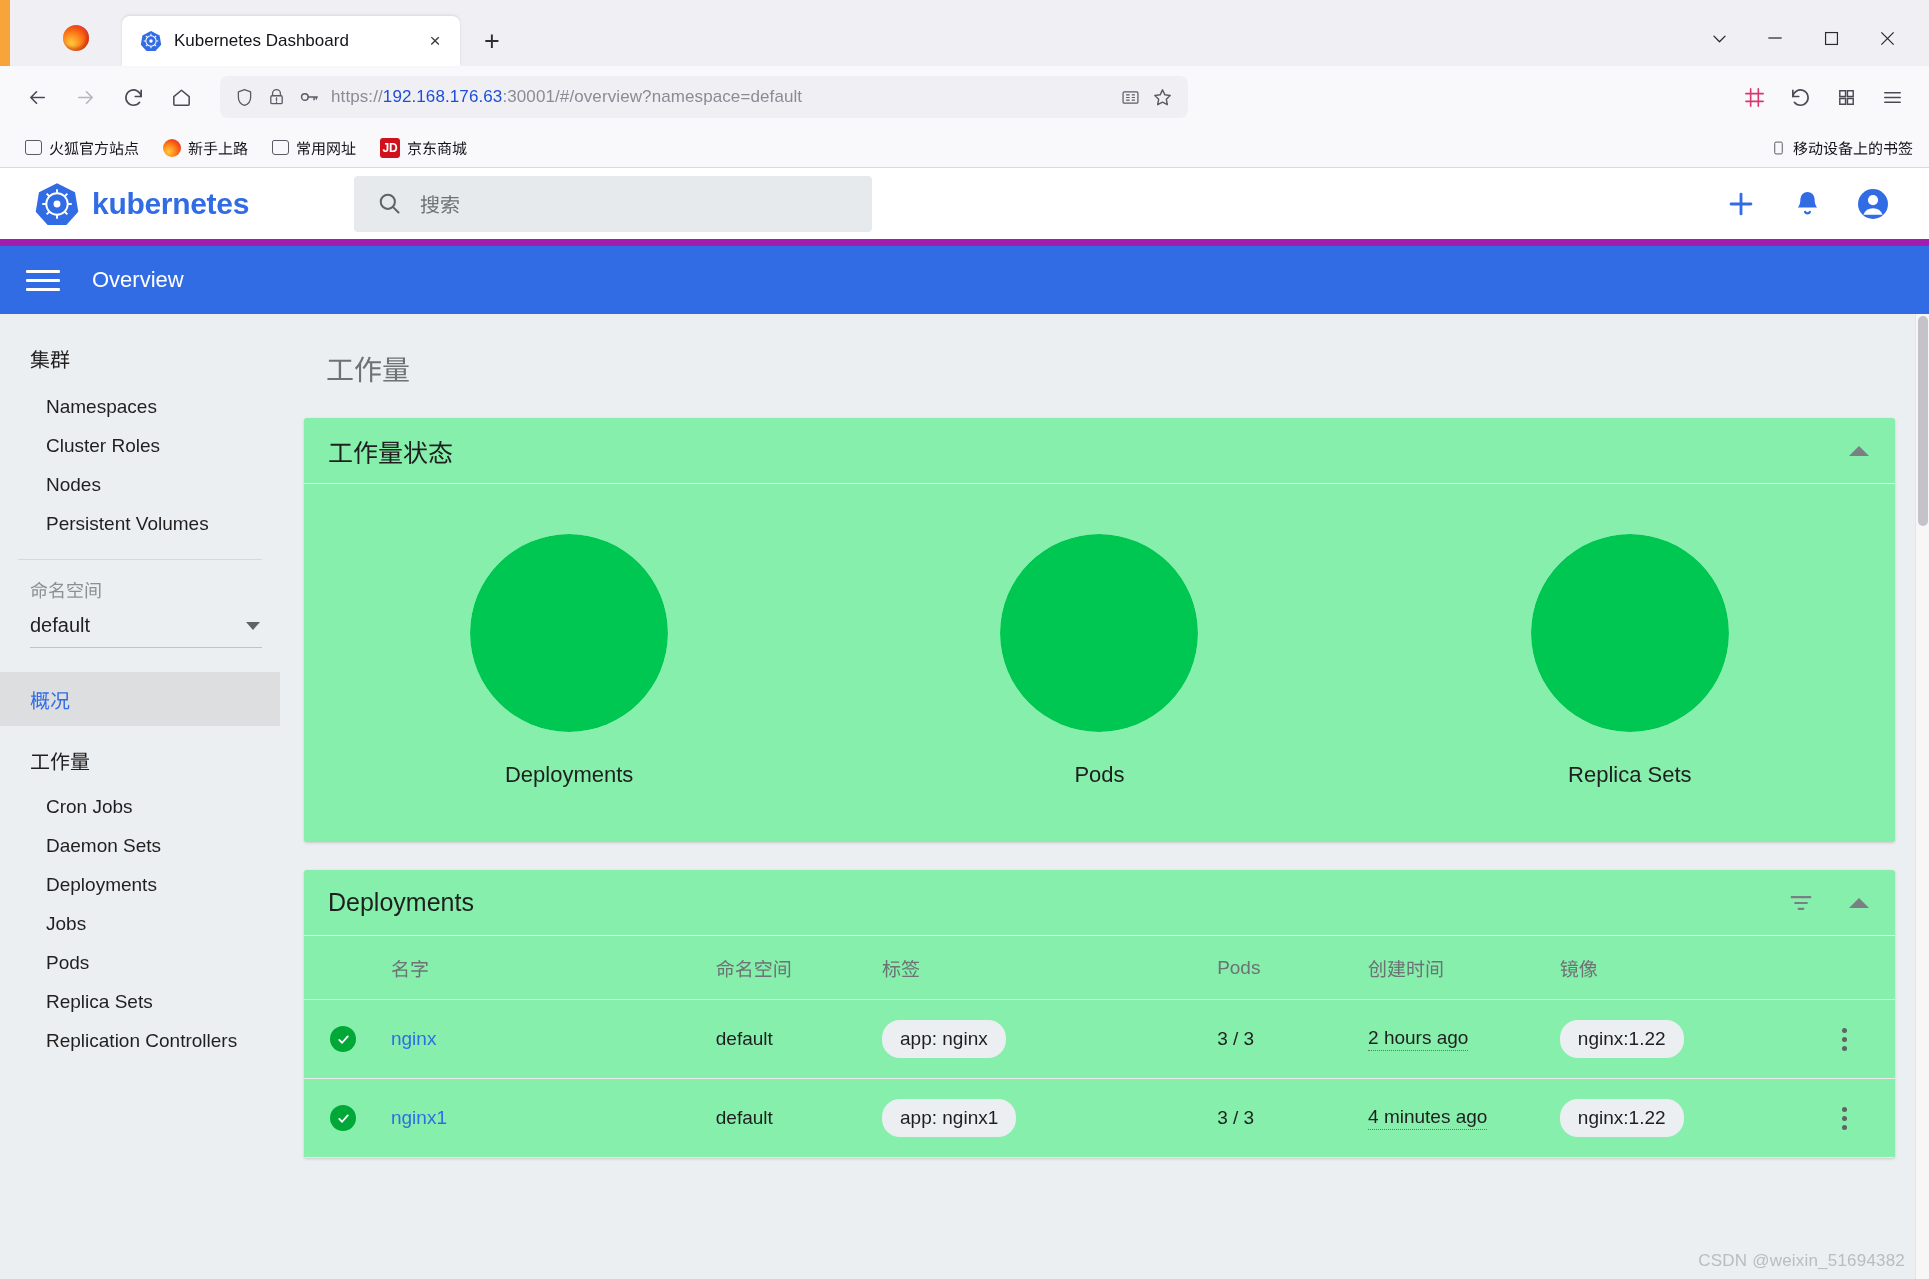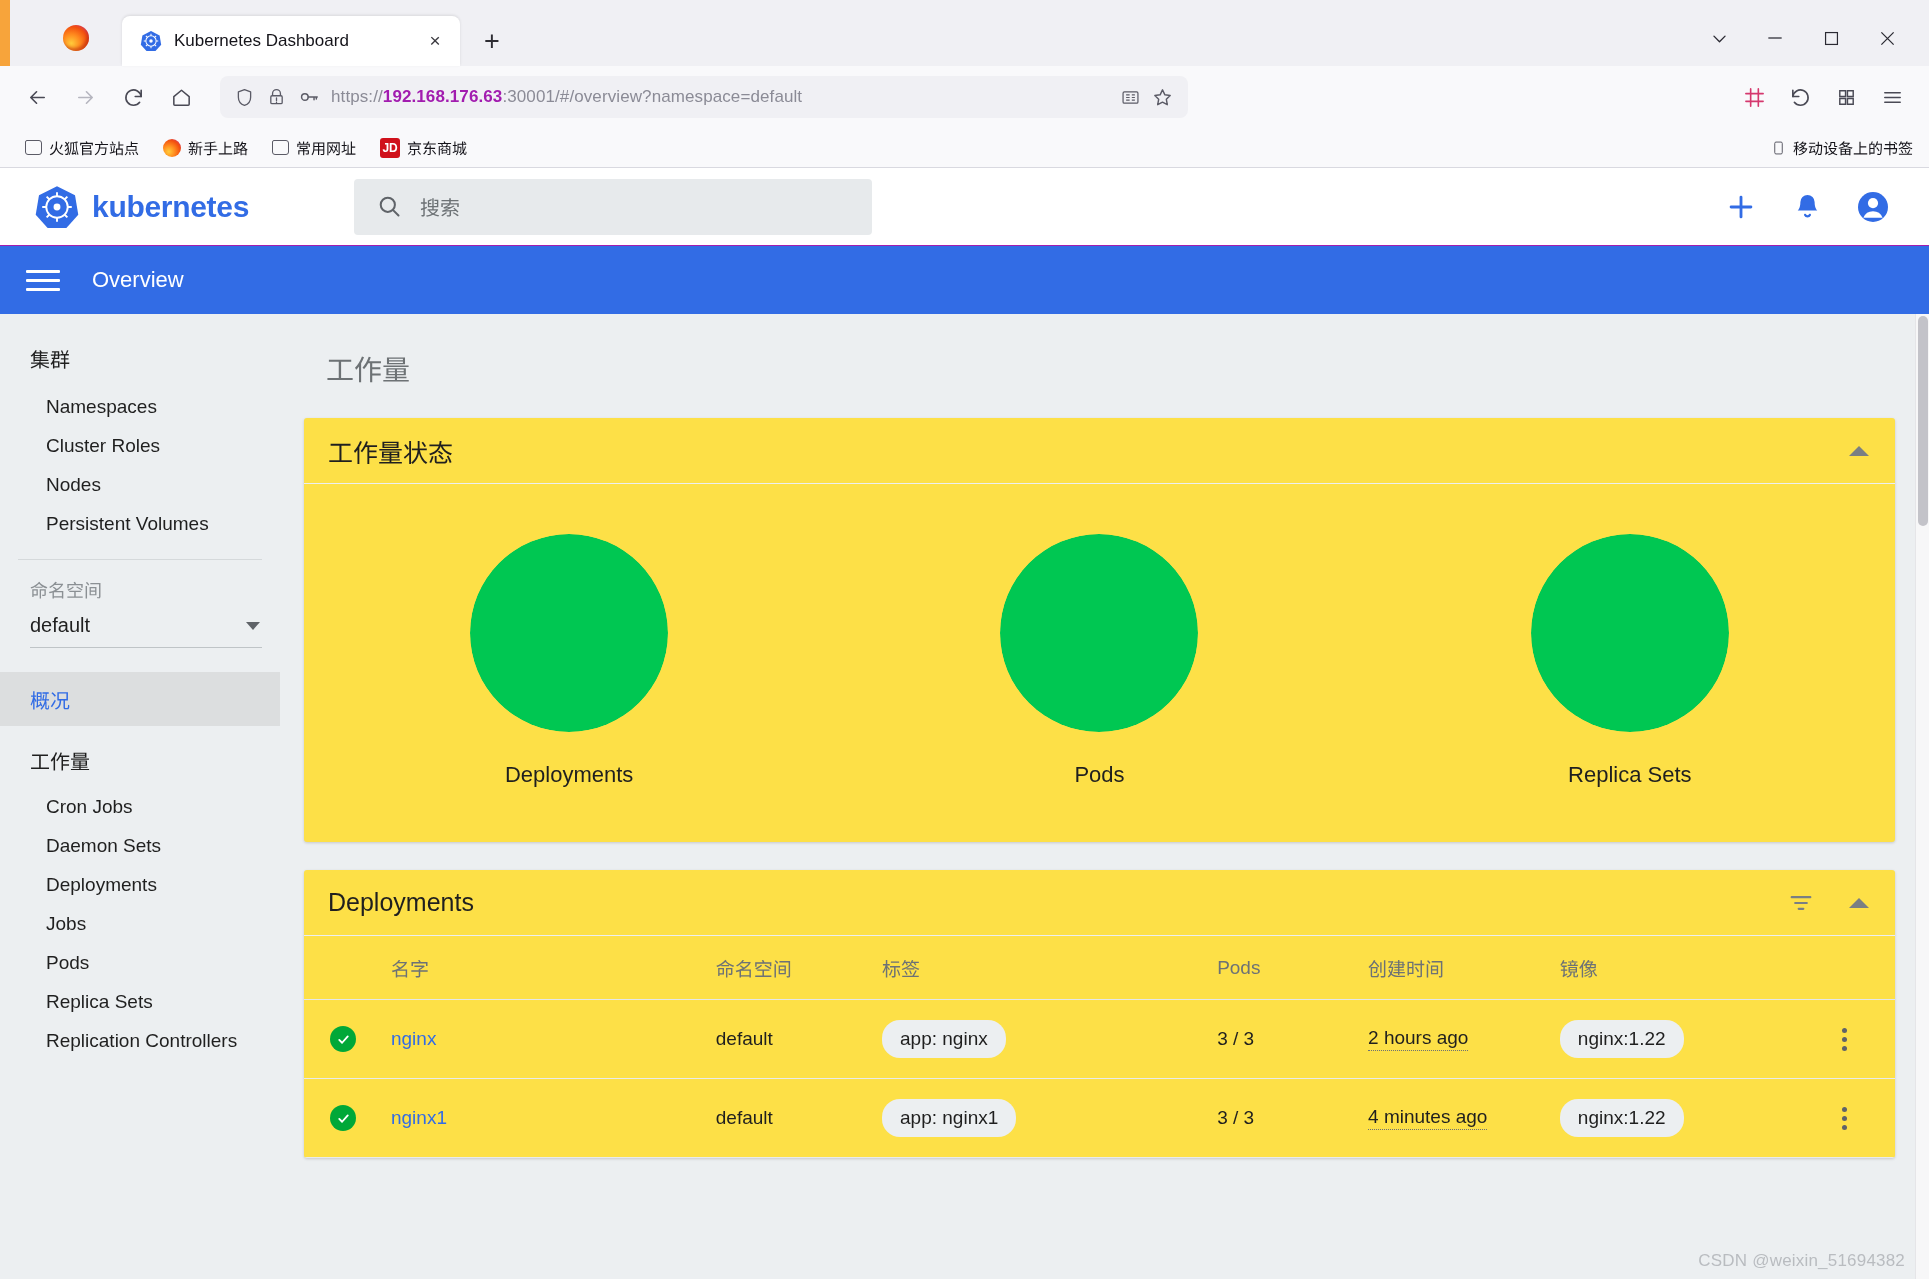--- a/index.html
+++ b/index.html
@@ -66,21 +66,21 @@
   .urlbar {
     flex: 1; height: 42px; background: #f0f0f4; border-radius: 8px;
     display: flex; align-items: center; padding: 0 14px; gap: 11px;
     margin: 0 18px 0 12px; max-width: 968px;
   }
   .url-icon { flex: none; display: flex; align-items: center; color: #5b5b66; }
   .url-text {
     flex: 1; font-size: 17px; color: #8b8b96; white-space: nowrap;
     overflow: hidden; letter-spacing: .1px;
   }
-  .url-text b { color: #a21caf; font-weight: 700; }
+  .url-text b { color: #1d4ed8; font-weight: 400; }
   .urlbar-right { display: flex; align-items: center; gap: 10px; flex: none; }
   .navbar-right { display: flex; align-items: center; gap: 4px; margin-left: auto; flex: none; }
 
   .bookmarks {
     height: 40px; background: #f9f9fb; display: flex; align-items: center;
     padding: 0 16px; gap: 6px; border-bottom: 1px solid #d9d9e0; flex: none;
   }
   .bm {
     display: flex; align-items: center; gap: 7px; padding: 4px 9px;
     border-radius: 5px; font-size: 15px; color: #15141a; white-space: nowrap; cursor: pointer;
@@ -92,21 +92,21 @@
     width: 20px; height: 20px; background: #d0111b; color: #fff; border-radius: 3px;
     font-size: 12px; font-weight: 700; display: flex; align-items: center; justify-content: center; flex: none;
   }
   .bm-right { margin-left: auto; display: flex; align-items: center; gap: 7px; font-size: 15px; color: #15141a; }
 
   
   .viewport { flex: 1; position: relative; overflow: hidden; background: #fff; display: flex; flex-direction: column; }
 
   .k-topbar {
     height: 78px; background: #ffffff; display: flex; align-items: center;
-    padding: 0 24px 0 34px; flex: none; border-bottom: 1px solid #a21caf;
+    padding: 0 24px 0 34px; flex: none; border-bottom: 7px solid #a21caf;
   }
   .k-brand { display: flex; align-items: center; gap: 12px; flex: none; width: 262px; }
   .k-wordmark { font-size: 30px; color: #326ce5; font-weight: 600; letter-spacing: -.3px; }
   .k-search {
     width: 518px; height: 56px; background: #e7eaec; border-radius: 4px;
     display: flex; align-items: center; padding: 0 22px; gap: 17px; margin-left: 58px;
   }
   .k-search-ph { font-size: 20px; color: #6d7275; }
   .k-top-actions { margin-left: auto; display: flex; align-items: center; gap: 30px; padding-right: 14px; }
   .k-icon-btn { width: 36px; height: 36px; display: flex; align-items: center; justify-content: center; cursor: pointer; }
@@ -150,21 +150,21 @@
 
   
   .k-main {
     flex: 1; background: #eceff1; overflow: hidden; position: relative;
     padding: 0 0 0 0;
   }
   .k-main-scroll { padding: 0 34px 0 24px; height: 100%; overflow: hidden; }
   .page-heading { font-size: 28px; color: #6d7275; font-weight: 400; padding: 34px 0 30px 22px; }
 
   .card {
-    background: #fde047; border-radius: 3px; box-shadow: 0 1px 3px rgba(0,0,0,.16);
+    background: #86efac; border-radius: 3px; box-shadow: 0 1px 3px rgba(0,0,0,.16);
     margin-bottom: 28px; overflow: hidden;
   }
   .card-head {
     height: 66px; display: flex; align-items: center; padding: 0 26px 0 24px;
     border-bottom: 1px solid #eceff1;
   }
   .card-title { font-size: 25px; color: #1f1f1f; font-weight: 400; flex: 1; }
   .card-head-actions { display: flex; align-items: center; gap: 34px; }
   .chev-up { width: 0; height: 0; border-left: 10px solid transparent;
     border-right: 10px solid transparent; border-bottom: 10px solid #7a7f83; cursor: pointer; }

